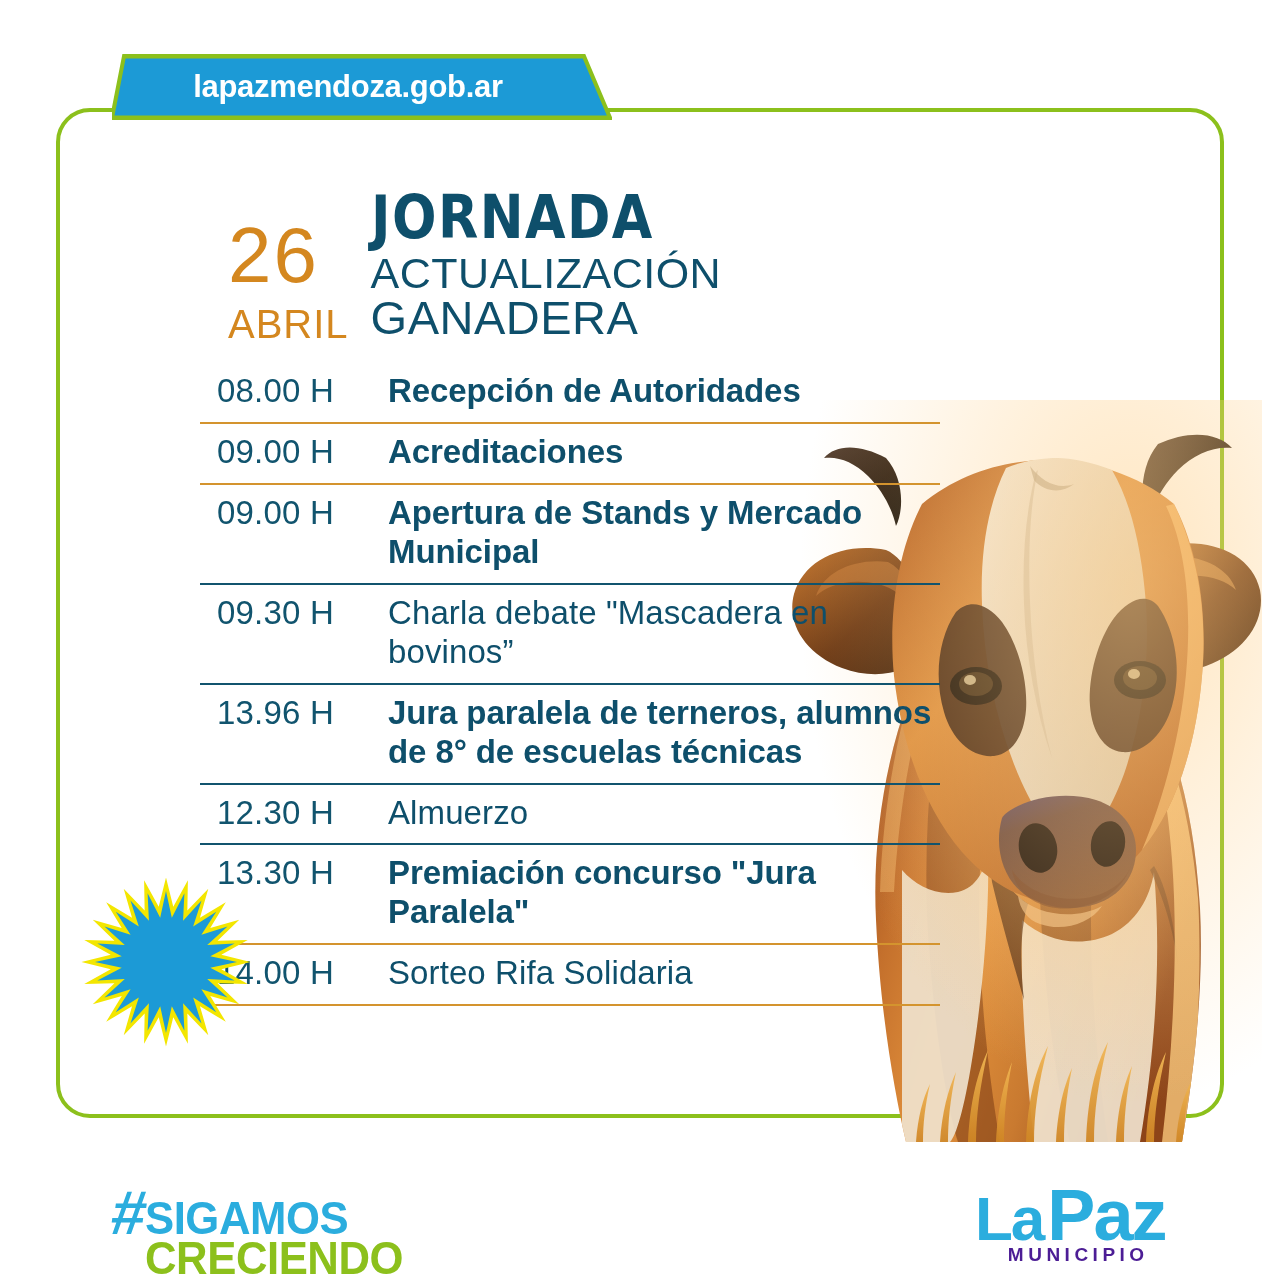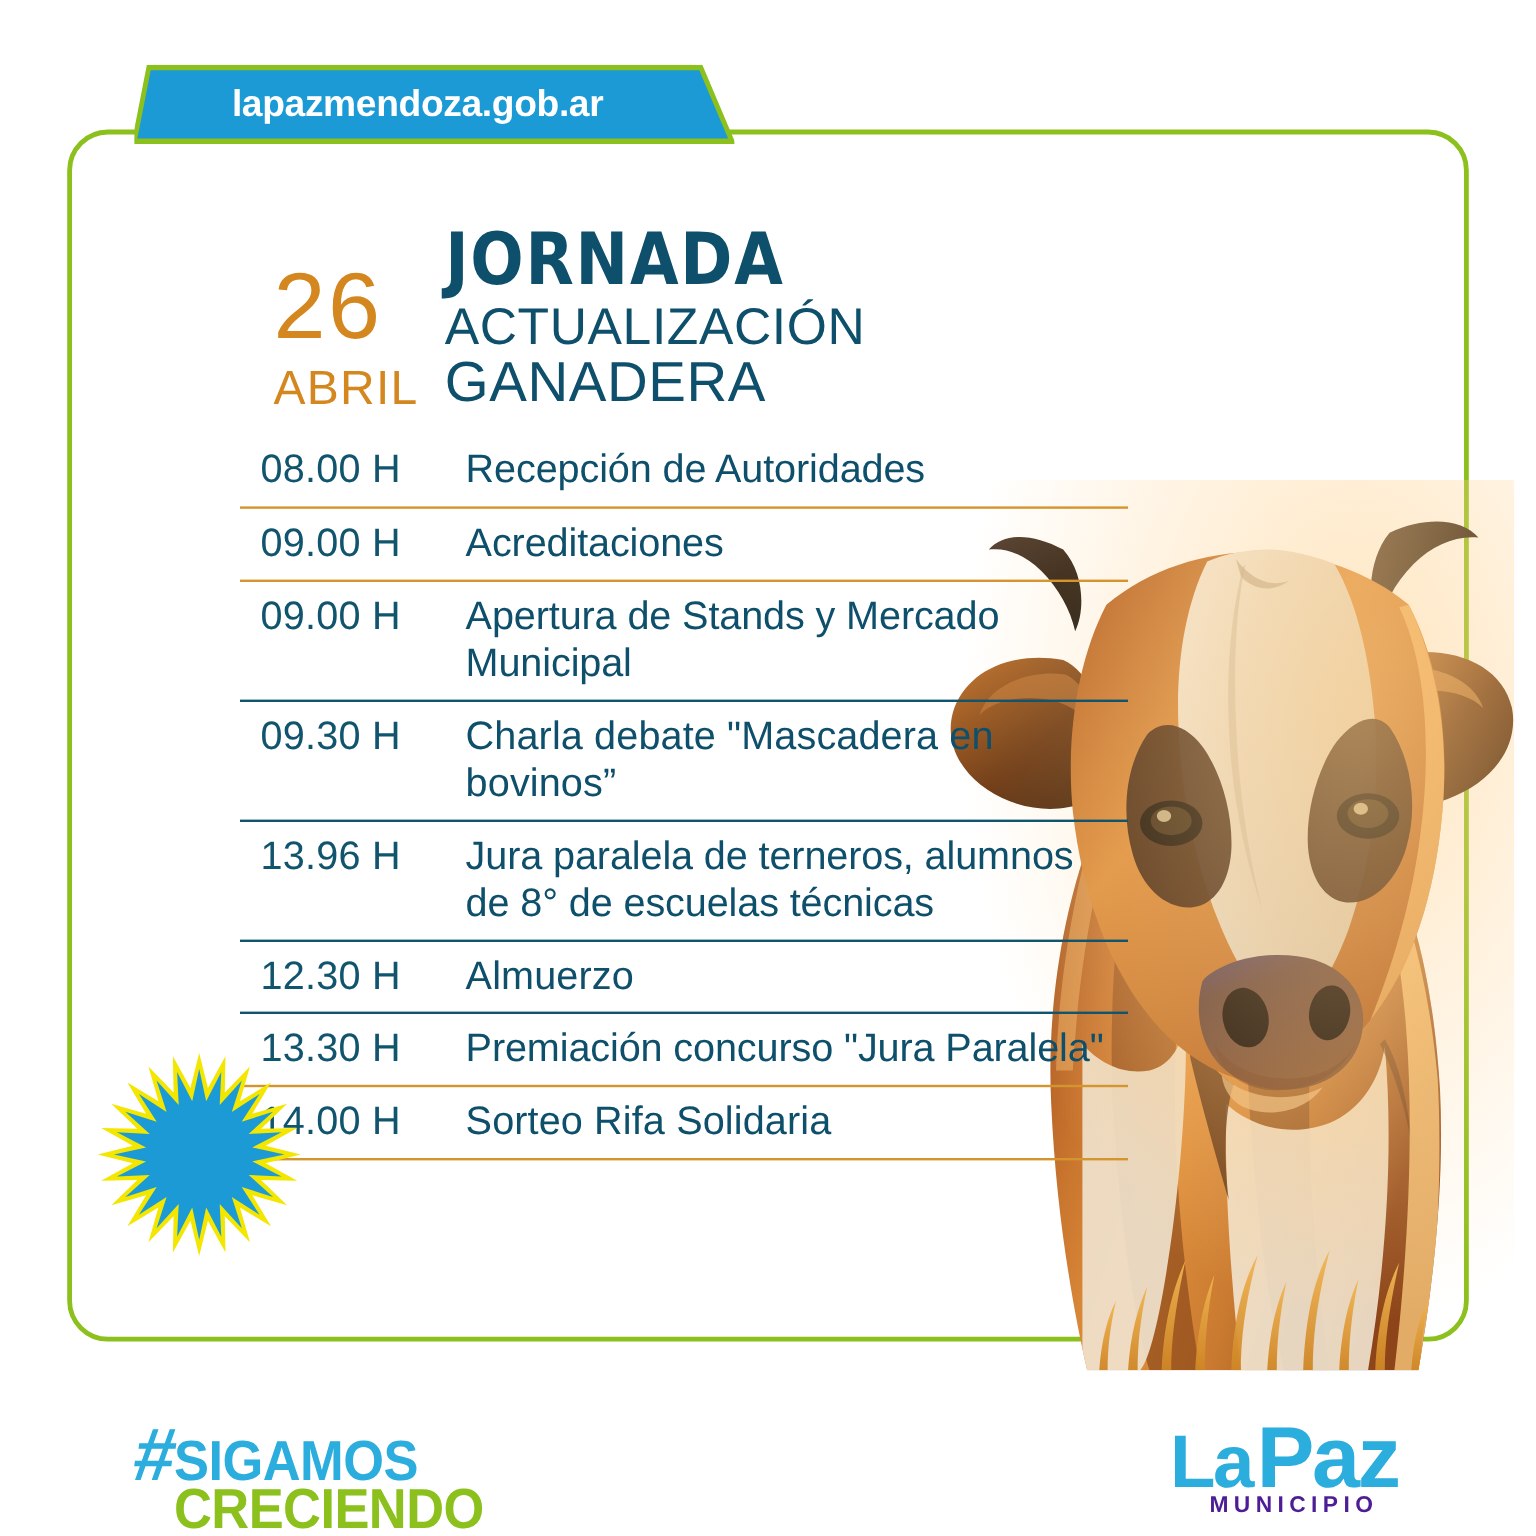--- a/index.html
+++ b/index.html
@@ -60,21 +60,21 @@
   }
   .row{display:flex;align-items:flex-start;position:relative;gap:28px;}
   .row .time{
     width:160px;flex:0 0 160px;text-align:right;padding-right:26px;box-sizing:border-box;
     color:#11546e;font-size:33px;font-weight:400;line-height:1.18;letter-spacing:0.2px;
   }
   .row .ev{
     flex:1;color:#0e4f6b;font-size:33px;line-height:1.18;letter-spacing:0.1px;
     padding-bottom:2px;
   }
-  .row.bold .ev{font-weight:normal;letter-spacing:-0.1px;}
+  .row.bold .ev{font-weight:bold;letter-spacing:-0.1px;}
   .row.bold .ev, .row.bold .time{}
   .divider{height:2px;width:100%;margin:9px 0 9px 0;}
   .divider.orange{background:#d4942e;}
   .divider.blue{background:#11546e;}
 
   
   .burst{
     position:absolute;left:76px;top:872px;width:180px;height:180px;z-index:5;
   }
   .burst svg{width:100%;height:100%;display:block;}

